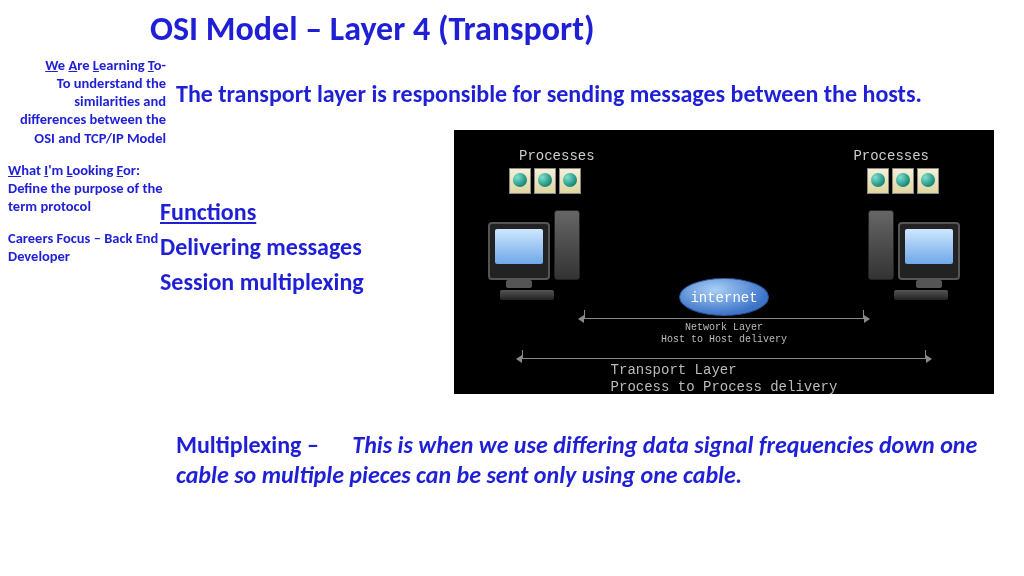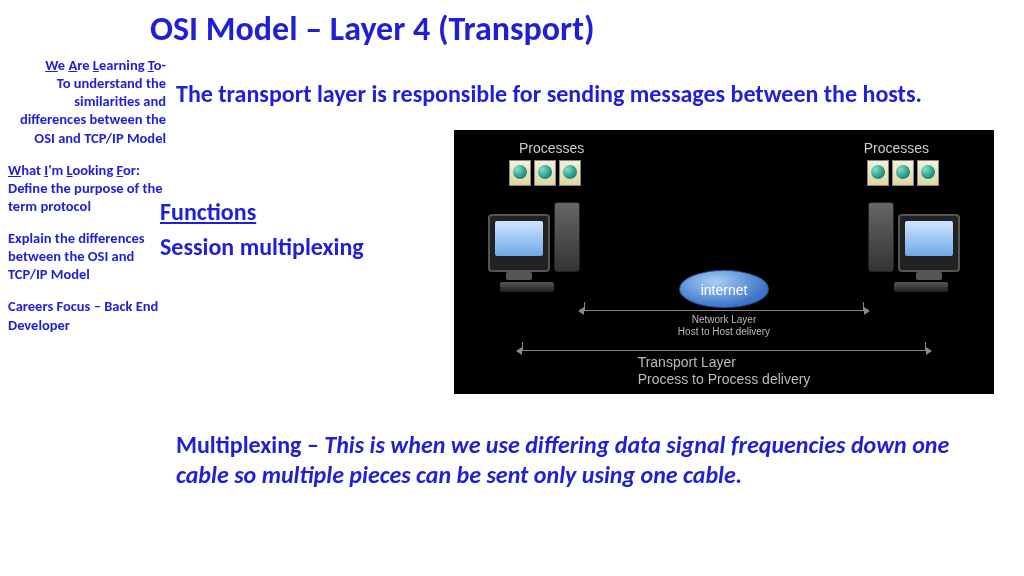--- a/index.html
+++ b/index.html
@@ -57,37 +57,38 @@
   .multiplex {
     position: absolute;
     left: 176px;
     top: 430px;
     width: 820px;
     color: #1f1fd6;
     font-size: 24px;
     font-weight: bold;
     line-height: 1.25;
   }
-  .multiplex .def { font-style: italic; }
+  .multiplex .def { font-style: italic; margin-left: 28px; }
 
   
   .diagram {
     position: absolute;
     left: 454px;
     top: 130px;
     width: 540px;
     height: 264px;
     background: #000;
   }
   .diagram-inner {
     position: relative;
     width: 100%;
     height: 100%;
     color: #bbb;
-    font-family: Liberation Sans, sans-serif;
+    font-family: Liberation Mono, monospace;
+    margin-top: 8px;
   }
   .proc-label { position: absolute; top: 10px; font-size: 14px; color: #ccc; }
   .proc-left { left: 65px; }
   .proc-right { right: 65px; }
   .pboxes { position: absolute; top: 30px; display: flex; gap: 3px; }
   .pboxes.left { left: 55px; }
   .pboxes.right { right: 55px; }
   .pbox {
     width: 22px; height: 26px;
     background: linear-gradient(#f5f0d8,#e0d6a0);
@@ -206,28 +207,28 @@
 
 <div class="sidebar">
   <p class="heading label">
     <span class="u">W</span><span>e </span><span class="u">A</span><span>re </span><span class="u">L</span><span>earning </span><span class="u">T</span><span>o-</span><br>
     <span>To understand the similarities and differences between the OSI and TCP/IP Model</span>
   </p>
   <p class="label">
     <span class="u">W</span><span>hat </span><span class="u">I</span><span>'m </span><span class="u">L</span><span>ooking </span><span class="u">F</span><span>or:</span><br>
     <span>Define the purpose of the term protocol</span>
   </p>
-  <p>Explain the differences between the OSI and TCP/IP Model</p>
   <p>Careers Focus – Back End Developer</p>
 </div>
 
 <div class="intro">The transport layer is responsible for sending messages between the hosts.</div>
 
 <div class="functions-block">
   <div class="fh">Functions</div>
+  <div>Delivering messages</div>
   <div>Session multiplexing</div>
 </div>
 
 <div class="multiplex">
   <span>Multiplexing – </span><span class="def">This is when we use differing data signal frequencies down one cable so multiple pieces can be sent only using one cable.</span>
 </div>
 
 <div class="diagram">
   <div class="diagram-inner">
     <div class="proc-label proc-left">Processes</div>

